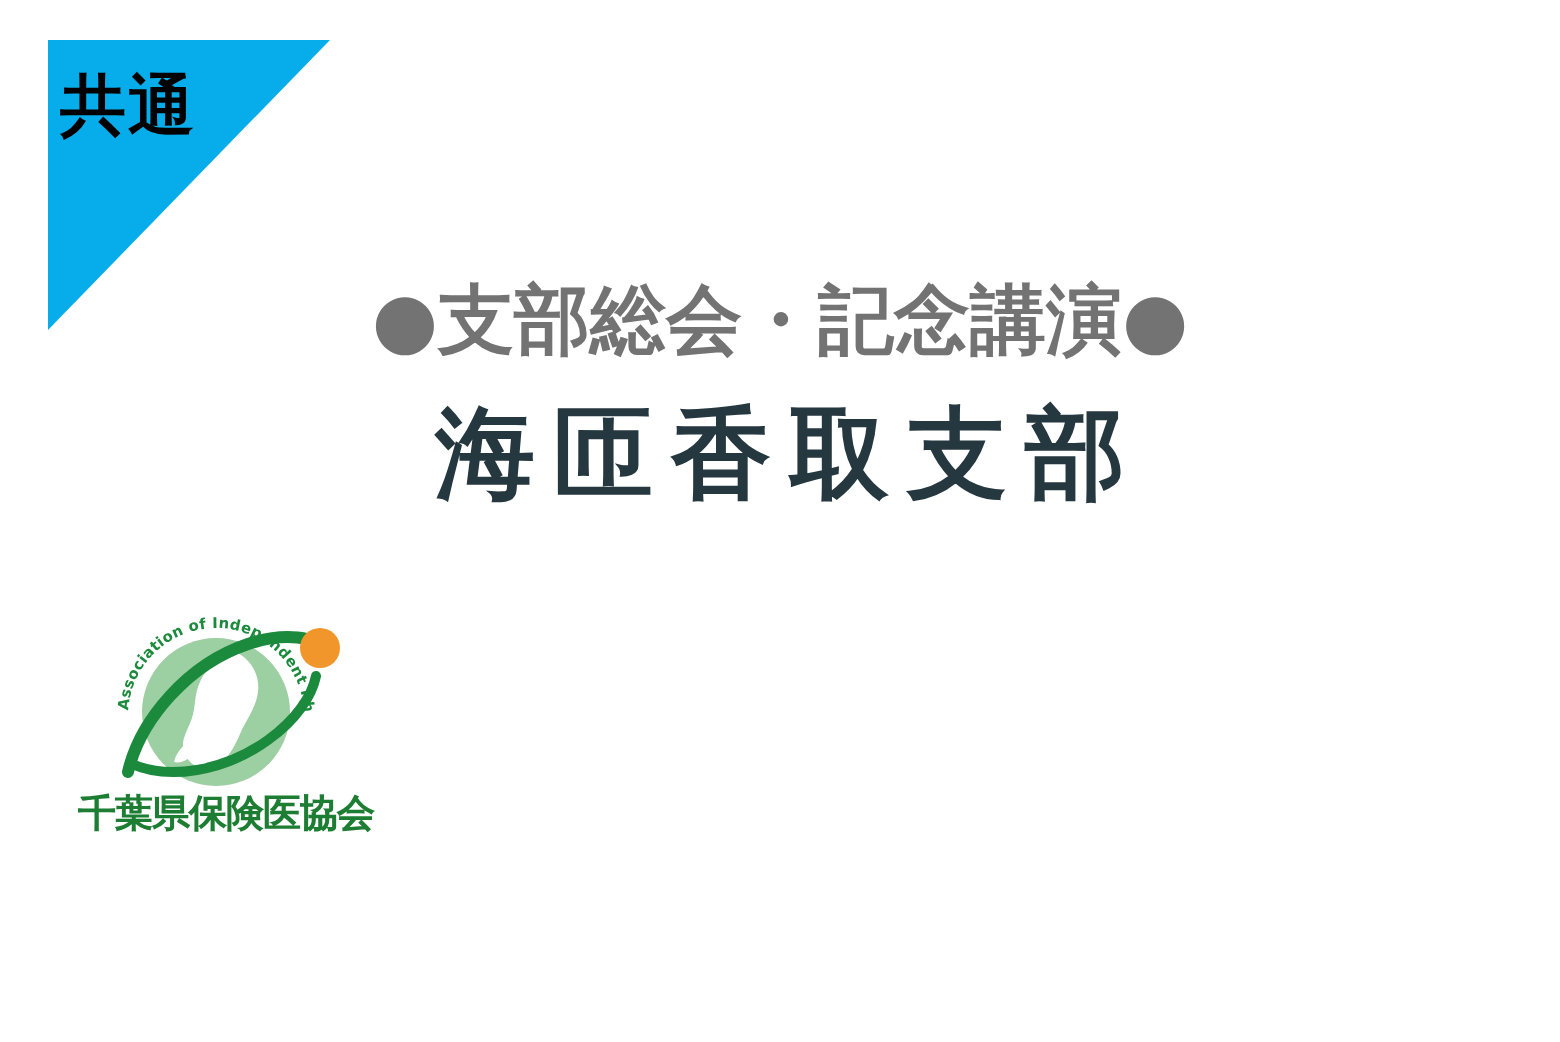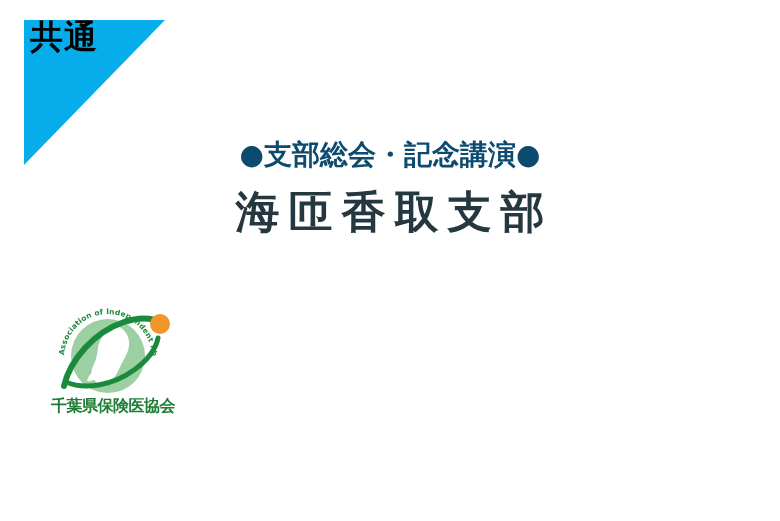--- a/index.html
+++ b/index.html
@@ -27,51 +27,51 @@
     height: 145px;
   }
   #corner-ribbon svg {
     display: block;
     width: 141px;
     height: 145px;
   }
   #ribbon-label {
     position: absolute;
     left: 30px;
-    top: 20px;
+    top: 36px;
     font-family: "DejaVu Sans", "Liberation Sans", sans-serif;
     font-size: 33px;
     font-weight: 700;
     color: #000000;
     letter-spacing: 1px;
     line-height: 1;
     white-space: nowrap;
   }
 
   
   #headline-block {
     position: absolute;
     left: 0;
     top: 139px;
     width: 780px;
     text-align: center;
   }
   #event-kicker {
     font-family: "DejaVu Sans", "Liberation Sans", sans-serif;
-    font-size: 28px;
+    font-size: 38px;
     font-weight: 700;
-    color: #0c4a6e;
+    color: #737373;
     letter-spacing: 0px;
     line-height: 1.12;
     white-space: nowrap;
   }
   #branch-title {
     margin-top: 16px;
     font-family: "DejaVu Sans", "Liberation Sans", sans-serif;
-    font-size: 44px;
+    font-size: 50px;
     font-weight: 700;
     color: #26383f;
     letter-spacing: 9px;
     text-indent: 9px;
     line-height: 1.16;
     white-space: nowrap;
   }
 
   
   #organizer-line {
@@ -102,21 +102,21 @@
     height: 92px;
   }
   #logo-mark svg { display: block; }
   #logo-wordmark {
     position: absolute;
     left: 0;
     top: 90px;
     width: 150px;
     text-align: center;
     font-family: "DejaVu Sans", "Liberation Sans", sans-serif;
-    font-size: 16px;
+    font-size: 19px;
     font-weight: 700;
     color: #1d7d33;
     letter-spacing: -0.5px;
     line-height: 1;
     white-space: nowrap;
   }
 </style>
 </head>
 <body>
 

